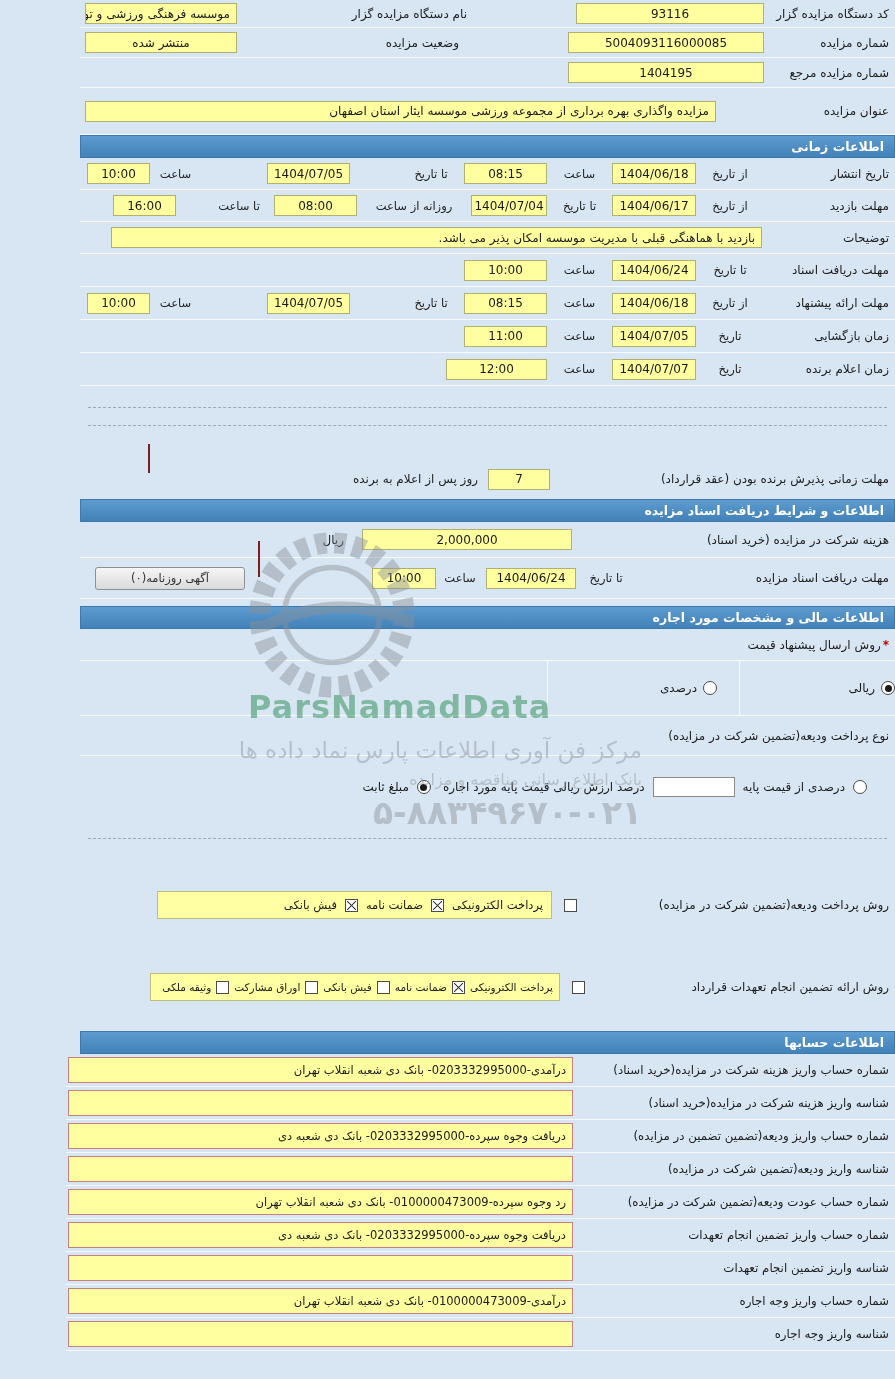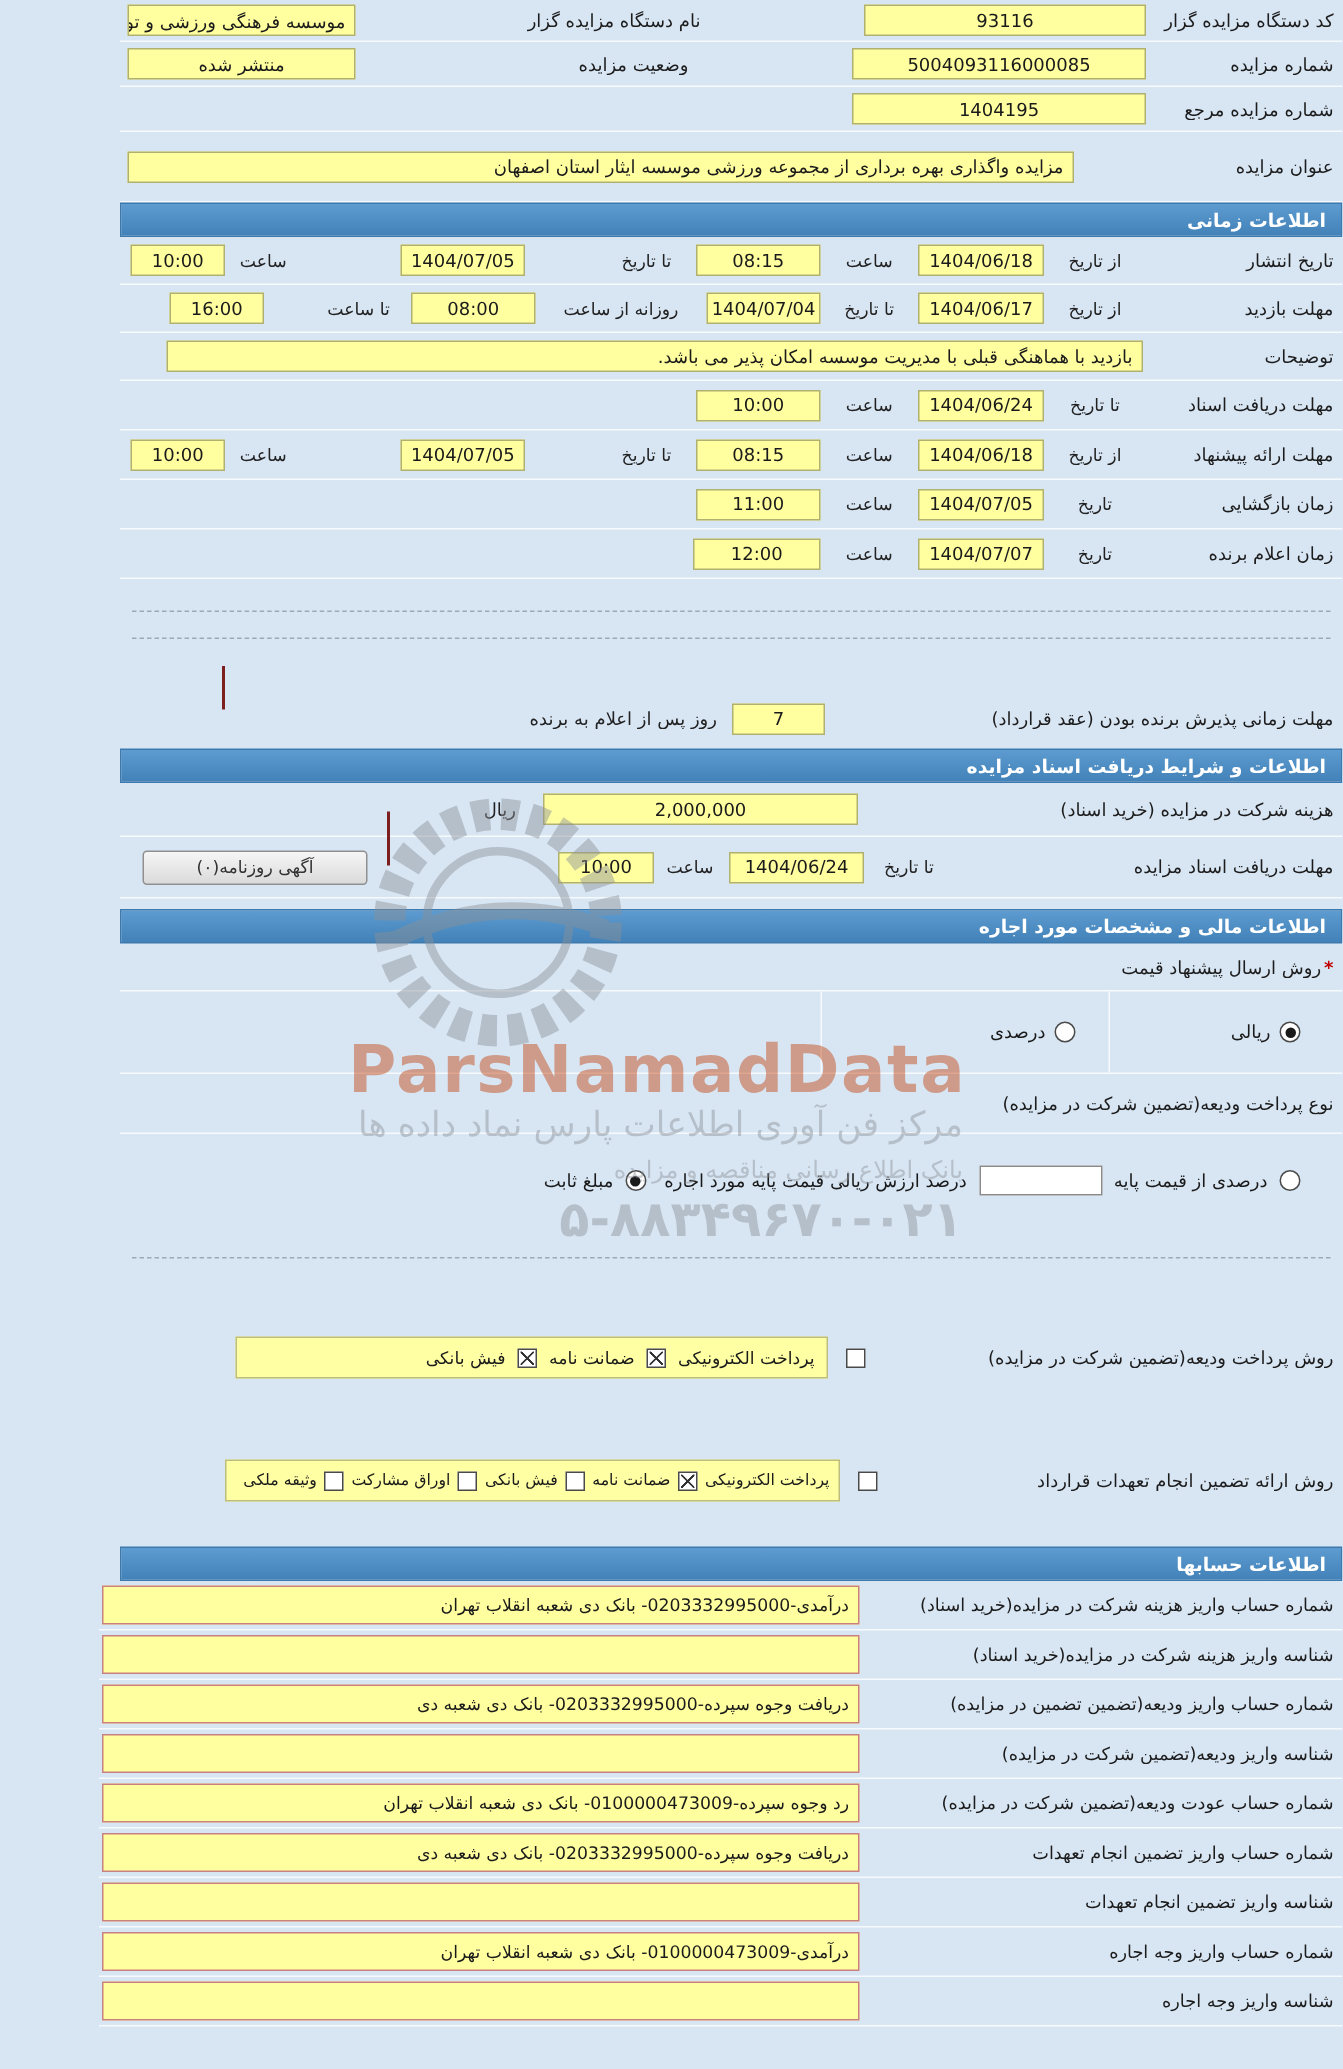--- a/index.html
+++ b/index.html
@@ -32,21 +32,21 @@
   .band{background:#ffffa4;border:1px solid #bdbd7d;height:28px;display:flex;align-items:center;overflow:hidden}
   .winput{width:82px;height:20px;background:#fff;border:1px solid #8a8a8a;flex:none}
   .graybtn{height:23px;padding:0 14px;background:linear-gradient(#f6f6f6,#dadada);border:1px solid #8f8f8f;border-radius:3px;font-size:11.5px;color:#333;display:flex;align-items:center;white-space:nowrap;cursor:pointer}
   .acctbl{margin-left:66px}
   .accl{flex:1;text-align:right;padding-left:10px;font-size:11.8px}
   .accv{width:505px;margin-left:2px;border-color:#c98080;font-size:11.5px;justify-content:flex-start;padding:12px 6px}
   .vred{position:absolute;width:2px;background:#7e1f1f;z-index:5}
   .bottom{position:relative;height:69px}
   .wm{position:absolute;inset:0;opacity:.45;pointer-events:none;z-index:30;color:#8b9096}
   .wm>div,.wm>svg{position:absolute;white-space:nowrap}
-  .wm-brand{left:232px;top:688px;font-size:44px;font-weight:bold;direction:ltr;letter-spacing:1px;color:#c2410c}
+  .wm-brand{left:248px;top:688px;font-size:32px;font-weight:bold;direction:ltr;letter-spacing:1px;color:#15803d}
   .wm-l1{right:253px;top:737px;font-size:23px;font-weight:normal}
   .wm-l2{right:253px;top:770px;font-size:16px}
   .wm-ph{right:253px;top:793px;font-size:33px;font-weight:bold}
 </style>
 </head>
 <body>
 
 <div class="page">
 
   <div class="tbl">
@@ -130,21 +130,21 @@
       <div class="ybox" style="width:84px">1404/07/05</div>
       <div class="sub" style="width:65px">ساعت</div>
       <div class="ybox" style="width:83px">11:00</div>
     </div>
 
     <div class="tr h33">
       <div class="lbl w131">زمان اعلام برنده</div>
       <div class="sub" style="width:68px">تاریخ</div>
       <div class="ybox" style="width:84px">1404/07/07</div>
       <div class="sub" style="width:65px">ساعت</div>
-      <div class="ybox" style="width:85px">12:00</div>
+      <div class="ybox" style="width:101px">12:00</div>
     </div>
 
     <div class="gapd">
       <div class="dash" style="margin-top:21px"></div>
       <div class="dash" style="margin-top:17px"></div>
     </div>
 
     <div class="tr h30 nob">
       <div class="lbl w330">مهلت زمانی پذیرش برنده بودن (عقد قرارداد)</div>
       <div class="ybox" style="width:62px;margin-right:15px">7</div>
@@ -174,21 +174,21 @@
   <div class="sec">اطلاعات مالی و مشخصات مورد اجاره</div>
   <div class="tbl">
 
     <div class="tr h32">
       <div class="lbl">
         <span class="req">*</span><span>روش ارسال پیشنهاد قیمت</span>
       </div>
     </div>
 
     <div class="tr h55">
-      <div class="rcell" style="width:156px;padding-right:28px">
+      <div class="rcell" style="width:156px;">
         <span class="radio checked"></span>
         <span>ریالی</span>
       </div>
       <div class="rcell" style="width:192px;padding-right:22px">
         <span class="radio"></span>
         <span>درصدی</span>
       </div>
     </div>
 
     <div class="tr h40">

